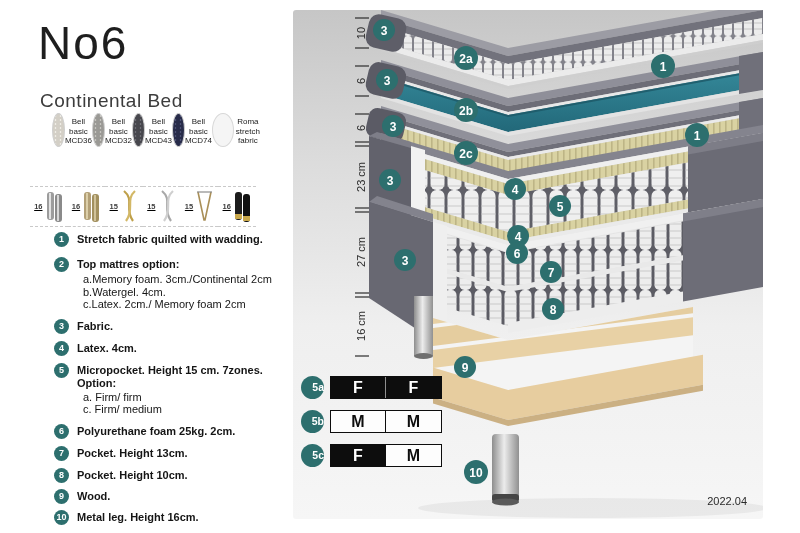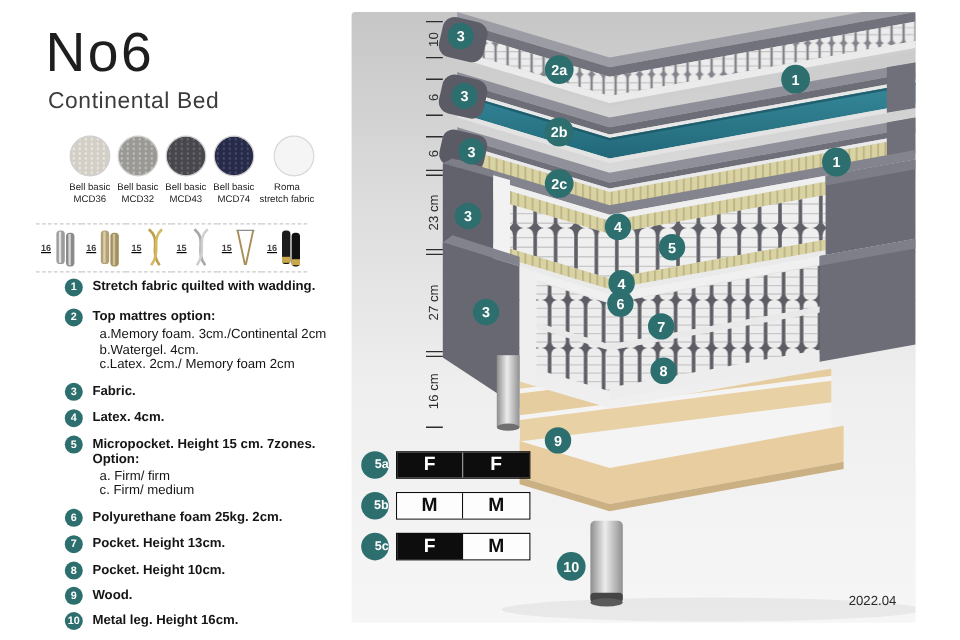--- a/index.html
+++ b/index.html
@@ -4,25 +4,25 @@
 <style>
   * { margin:0; padding:0; box-sizing:border-box; }
   html,body { width:800px; height:533px; background:#fff; overflow:hidden;
     font-family:"Liberation Sans", sans-serif; }
   .stage { position:relative; width:800px; height:533px; background:#fff; }
 
   
   .left-col { position:absolute; left:0; top:0; width:333px; height:533px; }
   .title { position:absolute; left:38px; top:16px; font-size:46px; font-weight:300;
     letter-spacing:2px; color:#1e1e1e; font-family:"Liberation Sans",sans-serif; }
-  .subtitle { position:absolute; left:40px; top:74px; font-size:19px; font-weight:300;
+  .subtitle { position:absolute; left:40px; top:90px; font-size:19px; font-weight:300;
     letter-spacing:.5px; color:#3c3c3c; }
 
   .swatches { position:absolute; left:52px; top:113px; display:flex; }
-  .swatch-cell { width:40px; display:flex; flex-direction:column; align-items:flex-end; }
+  .swatch-cell { width:40px; display:flex; flex-direction:row; align-items:flex-start; }
   .swatch-cell.wide { width:50px; }
   .swatch { width:34px; height:34px; border-radius:50%; border:1px solid #cfcfcf; }
   .sw0 { background-color:#d3cfc6; background-image:radial-gradient(#efede6 28%, transparent 34%); background-size:5px 4px; }
   .sw1 { background-color:#9a9995; background-image:radial-gradient(#c6c5c0 28%, transparent 34%); background-size:5px 4px; }
   .sw2 { background-color:#47474d; background-image:radial-gradient(#6e6e75 28%, transparent 34%); background-size:5px 4px; }
   .sw3 { background-color:#272b49; background-image:radial-gradient(#4b5074 28%, transparent 34%); background-size:5px 4px; }
   .sw4 { background-color:#f5f5f5; border-color:#d8d8d8; }
   .swatch-label { margin-top:4px; font-size:8px; line-height:9.5px; color:#222; text-align:center; }
 
   .legs-row { position:absolute; left:30px; top:186px; width:226px; display:flex;text-decoration:underline; }

